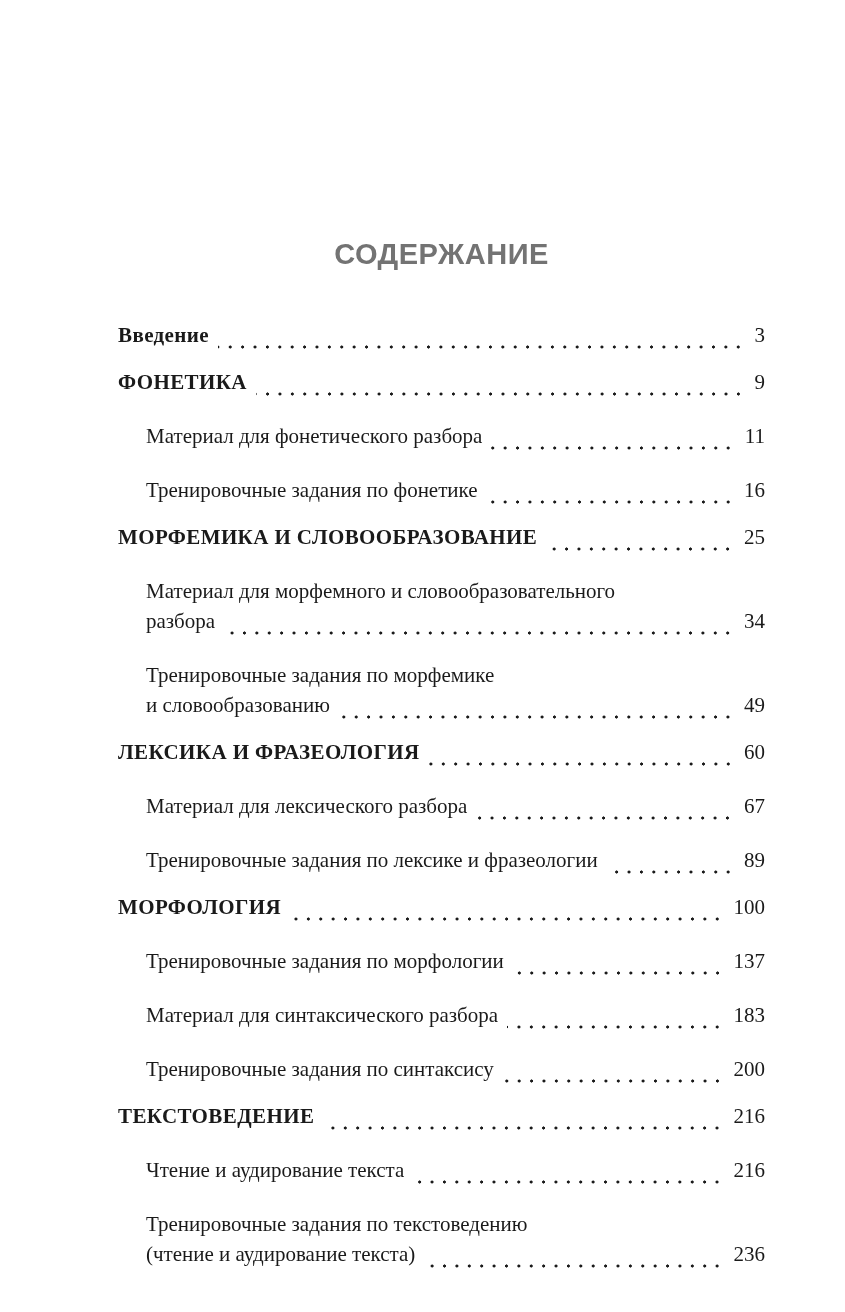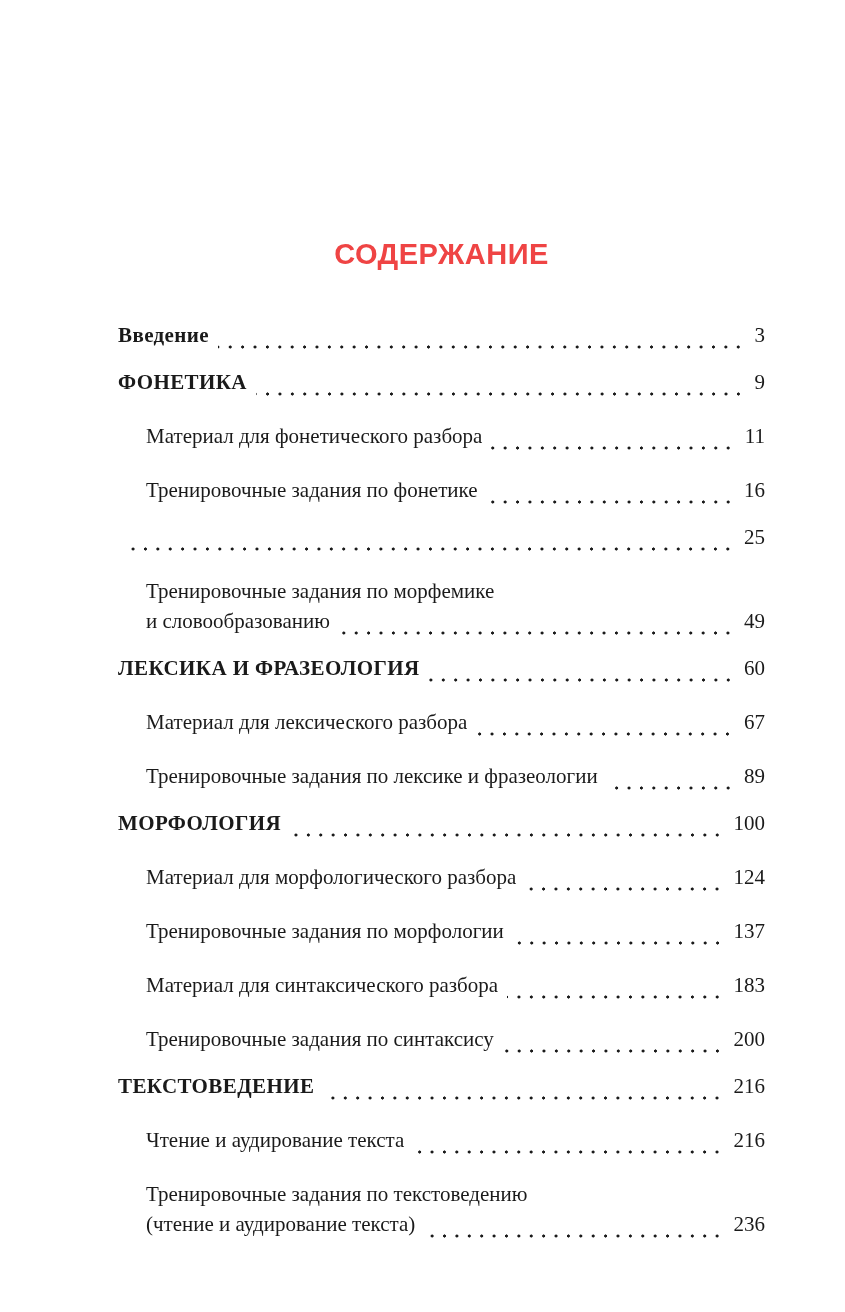--- a/index.html
+++ b/index.html
@@ -19,21 +19,21 @@
   .title {
     margin: 0 0 0 118px;
     padding-top: 238px;
     width: 647px;
     text-align: center;
     font-family: "Liberation Sans", sans-serif;
     font-weight: 700;
     font-size: 29px;
     line-height: 32px;
     letter-spacing: 0.5px;
-    color: #ef4444;
+    color: #737373;
   }
   .toc {
     margin: 50px 80px 0 118px;
     width: 647px;
   }
   .entry { margin-top: 24px; }
   .entry.section { margin-top: 17px; }
   .entry:first-child { margin-top: 0; }
   .entry.sub { padding-left: 28px; }
   .line {
@@ -92,26 +92,37 @@
       </div>
       <div class="entry sub">
         <div class="line">
           <span class="text">Тренировочные задания по фонетике</span>
           <span class="dots"></span>
           <span class="num">16</span>
         </div>
       </div>
       <div class="entry section">
         <div class="line">
+          <span class="text">МОРФЕМИКА И СЛОВООБРАЗОВАНИЕ</span>
           <span class="dots"></span>
           <span class="num">25</span>
         </div>
       </div>
       <div class="entry sub">
         <div class="line">
+          <span class="text">Материал для морфемного и словообразовательного</span>
+        </div>
+        <div class="line">
+          <span class="text">разбора</span>
+          <span class="dots"></span>
+          <span class="num">34</span>
+        </div>
+      </div>
+      <div class="entry sub">
+        <div class="line">
           <span class="text">Тренировочные задания по морфемике</span>
         </div>
         <div class="line">
           <span class="text">и словообразованию</span>
           <span class="dots"></span>
           <span class="num">49</span>
         </div>
       </div>
       <div class="entry section">
         <div class="line">
@@ -132,27 +143,20 @@
           <span class="text">Тренировочные задания по лексике и фразеологии</span>
           <span class="dots"></span>
           <span class="num">89</span>
         </div>
       </div>
       <div class="entry section">
         <div class="line">
           <span class="text">МОРФОЛОГИЯ</span>
           <span class="dots"></span>
           <span class="num">100</span>
-        </div>
-      </div>
-      <div class="entry sub">
-        <div class="line">
-          <span class="text">Материал для морфологического разбора</span>
-          <span class="dots"></span>
-          <span class="num">124</span>
         </div>
       </div>
       <div class="entry sub">
         <div class="line">
           <span class="text">Тренировочные задания по морфологии</span>
           <span class="dots"></span>
           <span class="num">137</span>
         </div>
       </div>
       <div class="entry sub">

